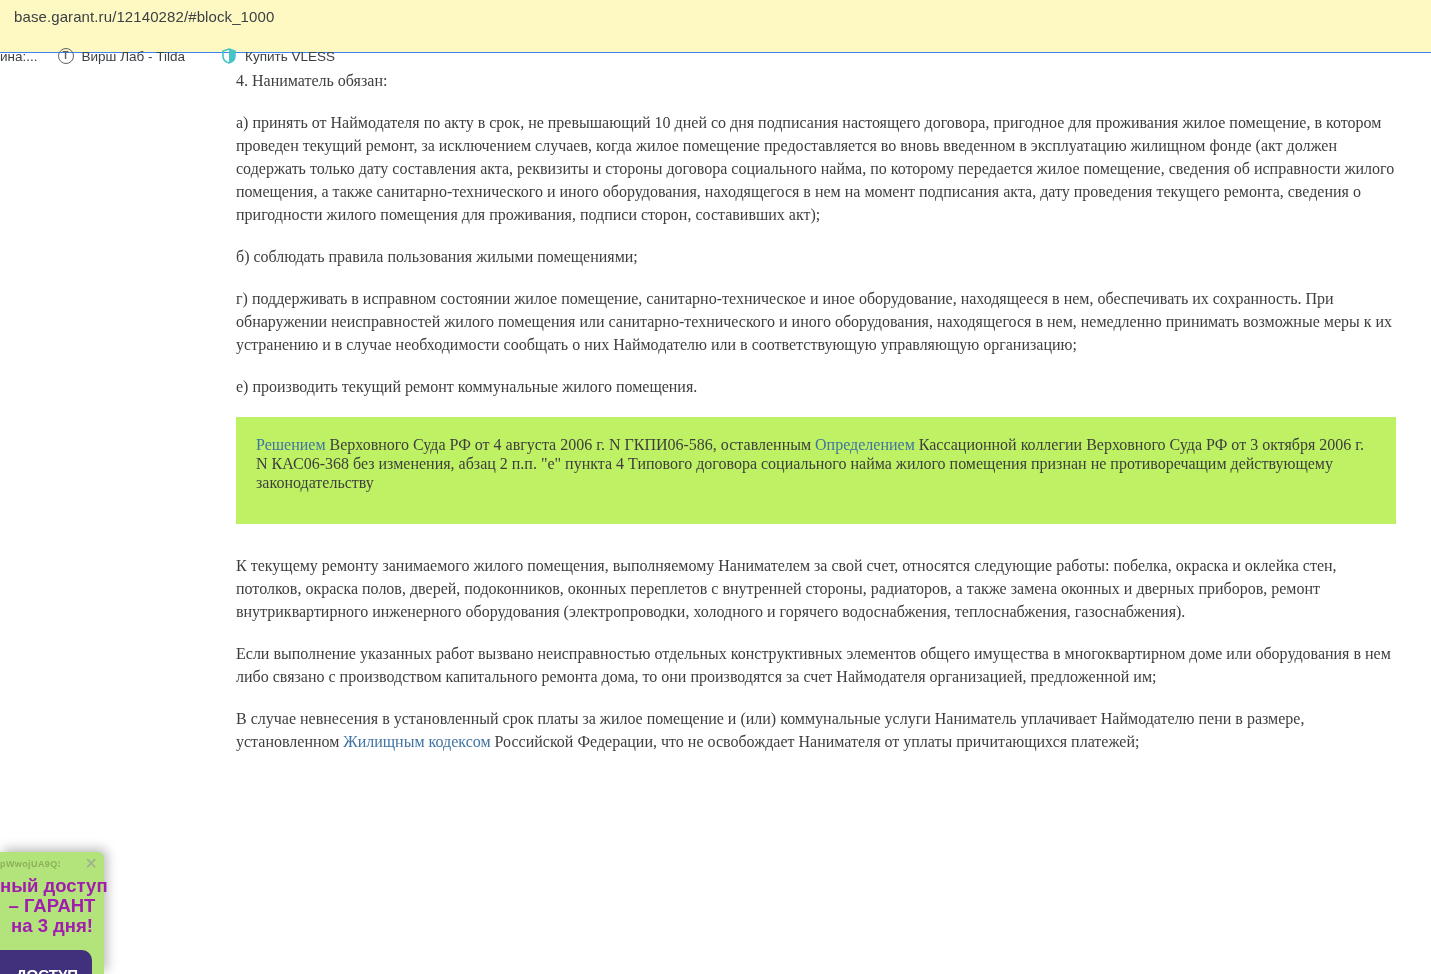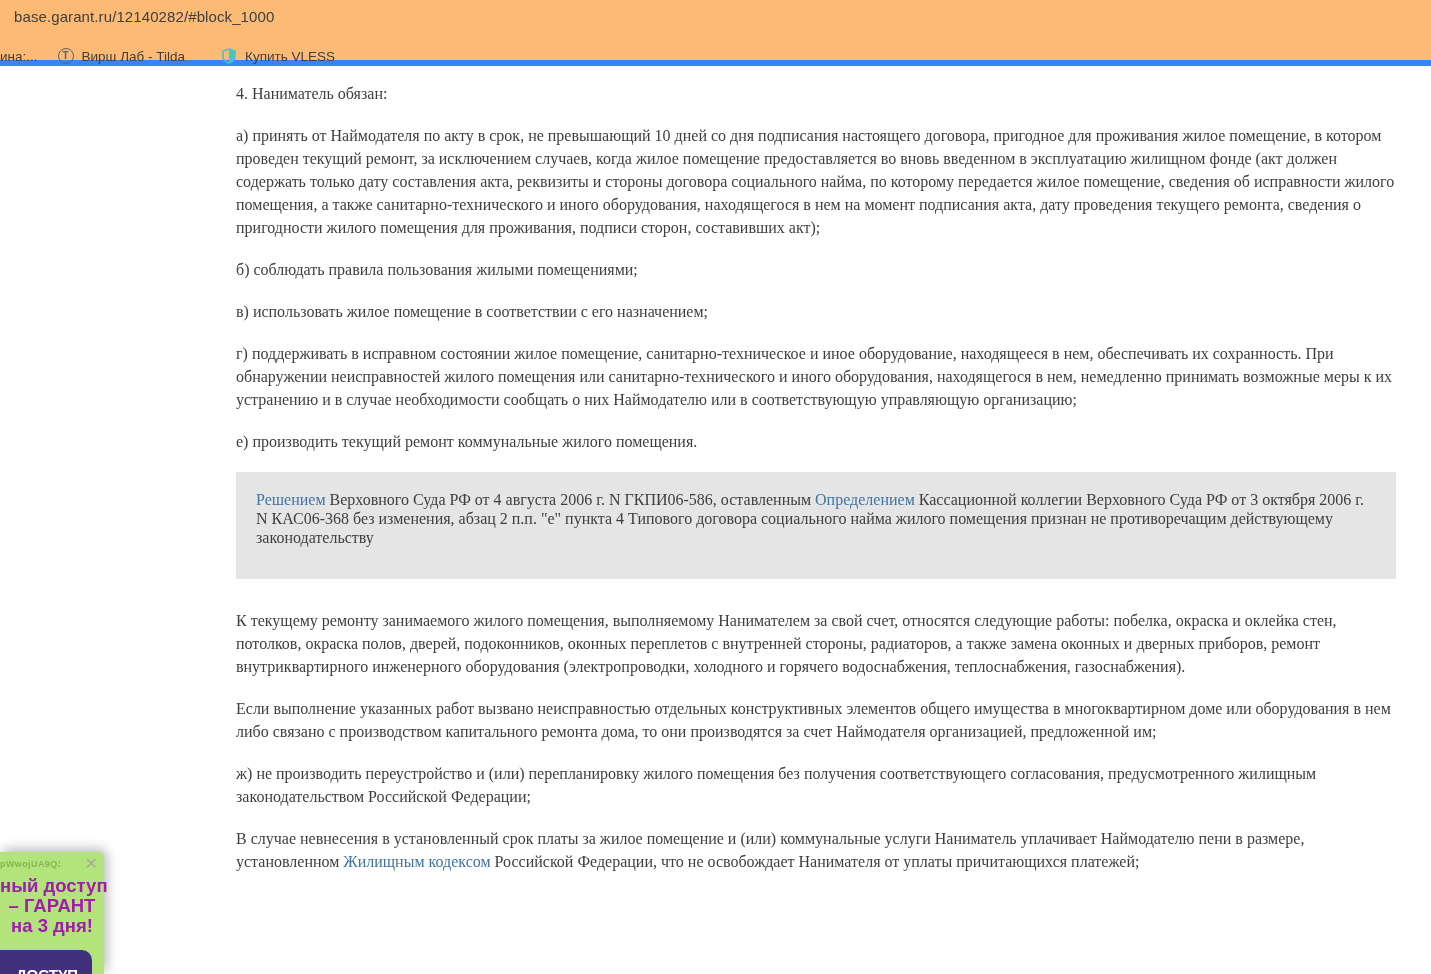--- a/index.html
+++ b/index.html
@@ -5,23 +5,23 @@
   * { box-sizing: border-box; }
   html, body { margin: 0; padding: 0; }
   body {
     width: 1431px; height: 974px; overflow: hidden; position: relative;
     background: #ffffff;
     font-family: "Liberation Sans", sans-serif;
   }
 
   
   .chrome {
-    background: #fdba74;
-    height: 66px;
-    border-bottom: 6px solid #3b82f6;
+    background: #fef9c3;
+    height: 53px;
+    border-bottom: 1px solid #3b82f6;
   }
   .url-row {
     height: 32px;
     padding: 8px 0 0 14px;
     font-size: 15px;
     color: #3c4043;
     letter-spacing: .1px;
     white-space: nowrap;
   }
   .bookmarks-row {
@@ -60,21 +60,21 @@
     line-height: 23px;
     color: #3e3e3e;
   }
   .doc p { margin: 12px 0 19px 0; }
   .doc a {
     color: #4173a3;
     text-decoration: none;
     cursor: pointer;
   }
   .note-box {
-    background: #e5e5e5;
+    background: #bef264;
     padding: 18px 24px 32px 20px;
     margin: 12px 0 30px 0;
     line-height: 19px;
   }
   .note-box p { margin: 0; }
 
   
   .popup {
     position: absolute;
     left: 0; bottom: 0;
@@ -141,31 +141,29 @@
       <span>Купить VLESS</span>
     </span>
   </div>
 </div>
 
 <div class="doc">
   <p>4. Наниматель обязан:</p>
 
   <p>а) принять от Наймодателя по акту в срок, не превышающий 10 дней со дня подписания настоящего договора, пригодное для проживания жилое помещение, в котором проведен текущий ремонт, за исключением случаев, когда жилое помещение предоставляется во вновь введенном в эксплуатацию жилищном фонде (акт должен содержать только дату составления акта, реквизиты и стороны договора социального найма, по которому передается жилое помещение, сведения об исправности жилого помещения, а также санитарно-технического и иного оборудования, находящегося в нем на момент подписания акта, дату проведения текущего ремонта, сведения о пригодности жилого помещения для проживания, подписи сторон, составивших акт);</p>
   <p>б) соблюдать правила пользования жилыми помещениями;</p>
-  <p>в) использовать жилое помещение в соответствии с его назначением;</p>
   <p>г) поддерживать в исправном состоянии жилое помещение, санитарно-техническое и иное оборудование, находящееся в нем, обеспечивать их сохранность. При обнаружении неисправностей жилого помещения или санитарно-технического и иного оборудования, находящегося в нем, немедленно принимать возможные меры к их устранению и в случае необходимости сообщать о них Наймодателю или в соответствующую управляющую организацию;</p>
   <p>е) производить текущий ремонт коммунальные жилого помещения.</p>
 
   <div class="note-box">
     <p><a>Решением</a><span> Верховного Суда РФ от 4 августа 2006 г. N ГКПИ06-586, оставленным </span><a>Определением</a><span> Кассационной коллегии Верховного Суда РФ от 3 октября 2006 г. N КАС06-368 без изменения, абзац 2 п.п. "е" пункта 4 Типового договора социального найма жилого помещения признан не противоречащим действующему законодательству</span></p>
   </div>
 
   <p>К текущему ремонту занимаемого жилого помещения, выполняемому Нанимателем за свой счет, относятся следующие работы: побелка, окраска и оклейка стен, потолков, окраска полов, дверей, подоконников, оконных переплетов с внутренней стороны, радиаторов, а также замена оконных и дверных приборов, ремонт внутриквартирного инженерного оборудования (электропроводки, холодного и горячего водоснабжения, теплоснабжения, газоснабжения).</p>
   <p>Если выполнение указанных работ вызвано неисправностью отдельных конструктивных элементов общего имущества в многоквартирном доме или оборудования в нем либо связано с производством капитального ремонта дома, то они производятся за счет Наймодателя организацией, предложенной им;</p>
-  <p>ж) не производить переустройство и (или) перепланировку жилого помещения без получения соответствующего согласования, предусмотренного жилищным законодательством Российской Федерации;</p>
 
   <p><span>В случае невнесения в установленный срок платы за жилое помещение и (или) коммунальные услуги Наниматель уплачивает Наймодателю пени в размере, установленном </span><a>Жилищным кодексом</a><span> Российской Федерации, что не освобождает Нанимателя от уплаты причитающихся платежей;</span></p>
 </div>
 
 <div class="popup">
   <div class="popup-code">pWwojUA9Q3</div>
   <div class="popup-close">✕</div>
   <div class="popup-title">
     <div>ный доступ</div>
     <div>– ГАРАНТ</div>

